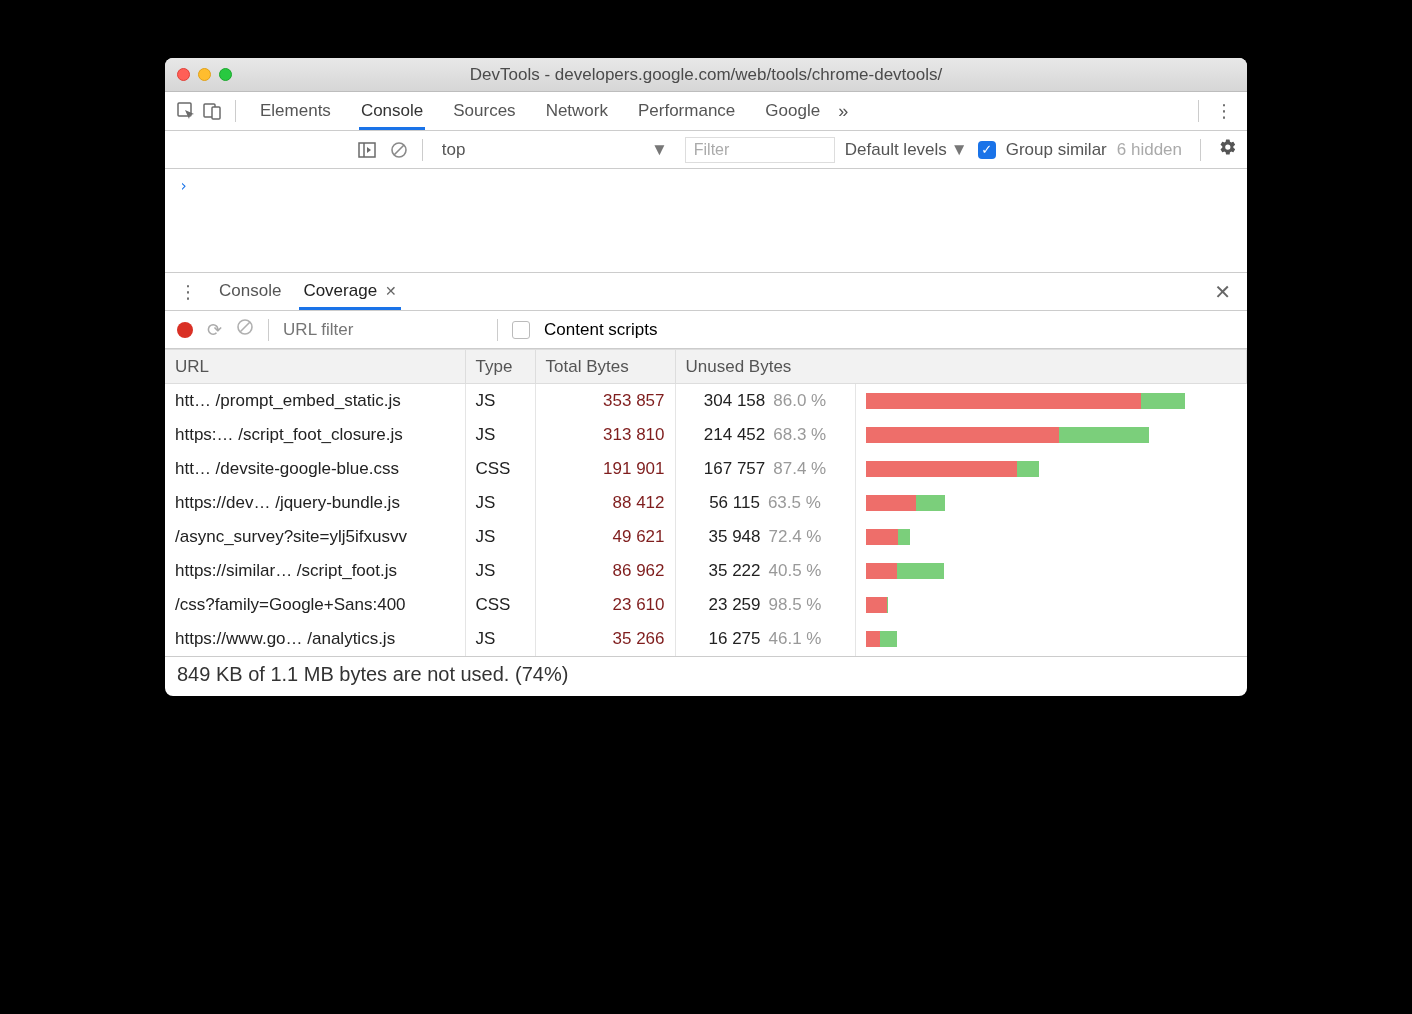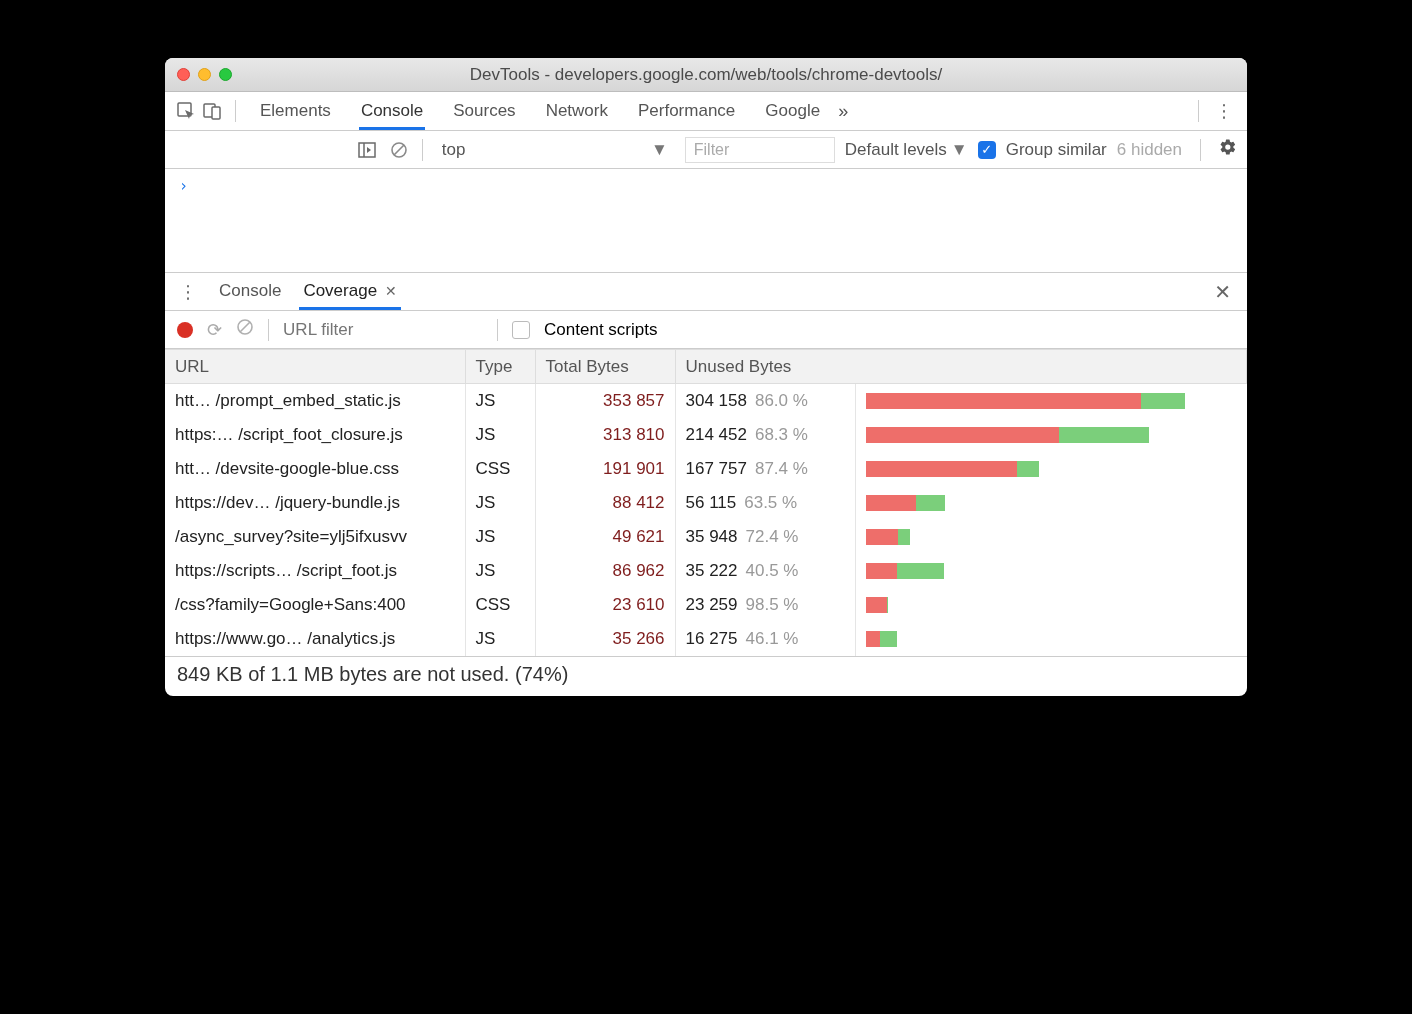--- a/index.html
+++ b/index.html
@@ -91,21 +91,21 @@
   .cov-sep { width:1px; height:22px; background:#ccc;}
   .cb { width:18px; height:18px; border:1px solid #bbb; border-radius:3px;}
   
   .cov-table { width:100%; border-collapse:collapse; font-size:17px;}
   .cov-table th { text-align:left; font-weight:400; color:#555; background:#f2f2f2; border:1px solid #ddd; border-left:none; padding:6px 10px; height:34px;}
   .cov-table th:first-child{border-left:none;}
   .cov-table td { border-right:1px solid #e5e5e5; padding:5px 10px; height:34px; vertical-align:middle; white-space:nowrap;}
   .cov-table td.url { width:300px; max-width:300px; overflow:hidden; text-overflow:ellipsis; color:#222;}
   .cov-table td.type{ width:70px; color:#222;}
   .cov-table td.total{ width:140px; text-align:right; color:#7f1d1d; font-variant-numeric: tabular-nums;}
-  .cov-table td.unused{ width:180px; text-align:left; font-variant-numeric: tabular-nums; margin-top: 28px;}
+  .cov-table td.unused{ width:180px; text-align:center; font-variant-numeric: tabular-nums; margin-top: 28px;}
   .cov-table td.unused .bytes{color:#222;}
   .cov-table td.unused .pct{color:#999; margin-left:8px;}
   .cov-table td.bar{ border-right:none; padding:5px 14px 5px 10px;}
   .barwrap{ height:16px; display:flex;}
   .bar-red{ background:#ee6e6a; height:100%;}
   .bar-green{ background:#7bcf7b; height:100%;}
   
   .status{ border-top:1px solid #ccc; padding:6px 12px 10px; font-size:20px; color:#333;}
 </style>
 </head>
@@ -283,21 +283,21 @@
           <td class="total">49 621</td>
           <td class="unused"><span class="bytes">35 948</span><span class="pct">72.4 %</span></td>
           <td class="bar">
             <div class="barwrap" style="width: 44.8733px;">
               <div class="bar-red" style="width: 32.5085px;"></div>
               <div class="bar-green" style="width: 12.3648px;"></div>
             </div>
           </td>
         </tr>
         <tr>
-          <td class="url">https://scripts… /script_foot.js</td>
+          <td class="url">https://similar… /script_foot.js</td>
           <td class="type">JS</td>
           <td class="total">86 962</td>
           <td class="unused"><span class="bytes">35 222</span><span class="pct">40.5 %</span></td>
           <td class="bar">
             <div class="barwrap" style="width: 78.6415px;">
               <div class="bar-red" style="width: 31.852px;"></div>
               <div class="bar-green" style="width: 46.7895px;"></div>
             </div>
           </td>
         </tr>

